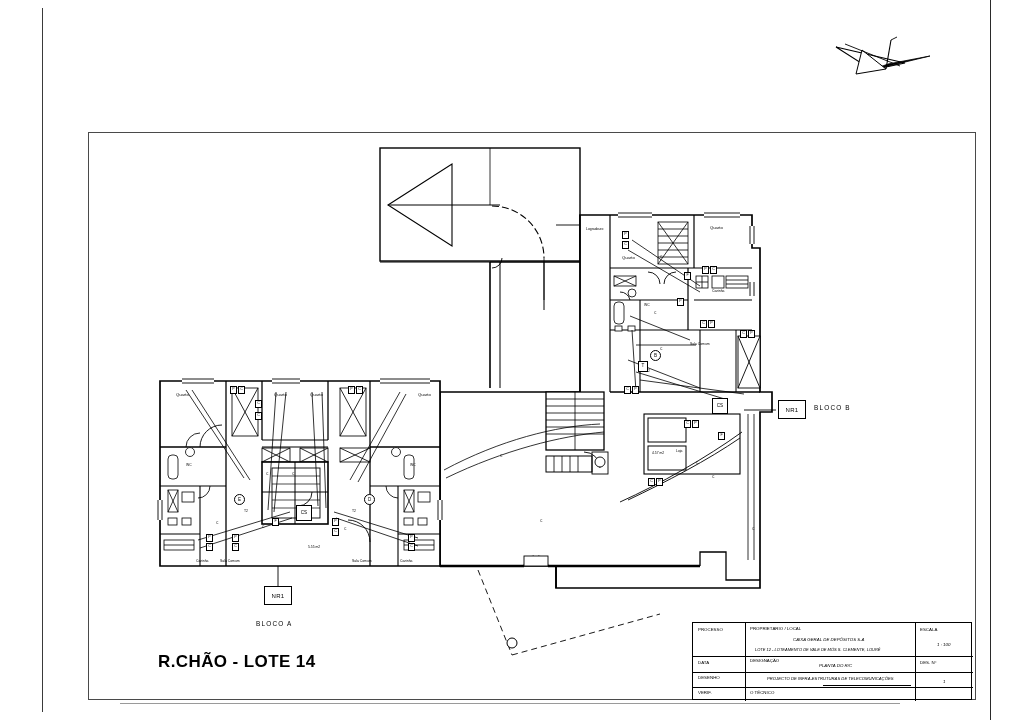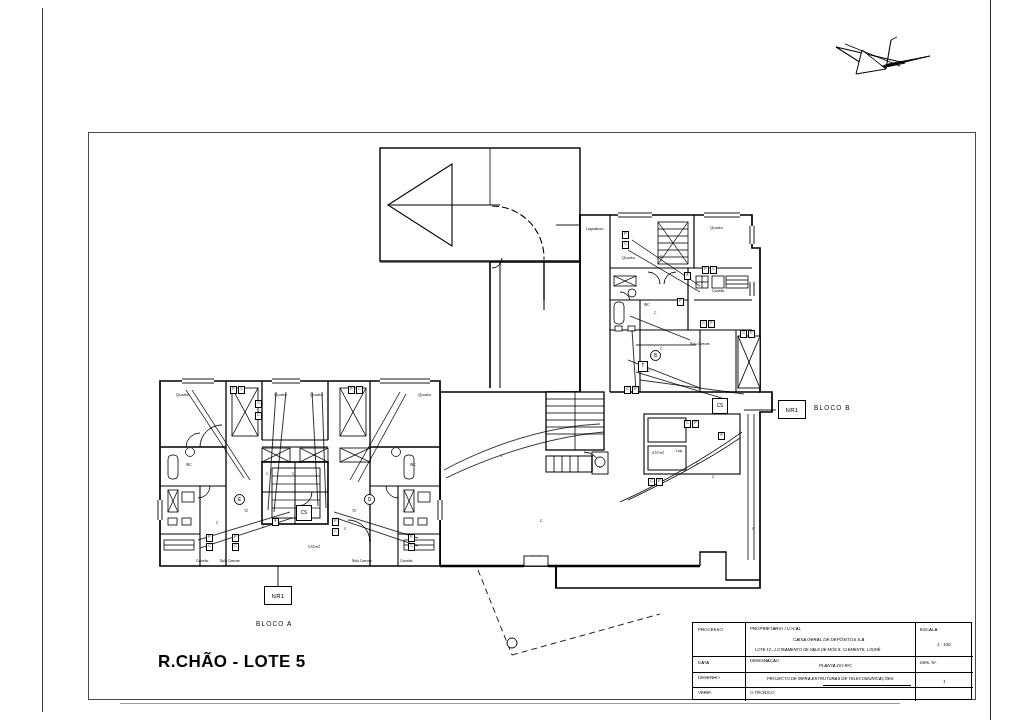--- a/index.html
+++ b/index.html
@@ -409,21 +409,21 @@
   <div class="lbl micro" style="left:540px;top:520px;">C</div>
   <div class="lbl micro" style="left:500px;top:455px;">C</div>
   <div class="lbl micro" style="left:752px;top:528px;">C</div>
 
   <div class="nrbox" style="left:264px;top:586px;width:28px;height:19px;">NR1</div>
   <div class="blocolbl" style="left:256px;top:620px;">BLOCO A</div>
 
   <div class="nrbox" style="left:778px;top:400px;width:28px;height:19px;">NR1</div>
   <div class="blocolbl" style="left:814px;top:404px;">BLOCO B</div>
 
-  <div class="maintitle" style="left:158px;top:652px;">R.CHÃO - LOTE 5</div>
+  <div class="maintitle" style="left:158px;top:652px;">R.CHÃO - LOTE 14</div>
 
   <div id="titleblock" style="left:692px;top:622px;width:280px;height:78px;">
 
     <div class="cell bl" style="left:52px;top:0;width:0;height:78px;"></div>
     <div class="cell bl" style="left:222px;top:0;width:0;height:78px;"></div>
 
     <div class="cell bb" style="left:0;top:33px;width:280px;height:0;"></div>
     <div class="cell bb" style="left:0;top:49px;width:280px;height:0;"></div>
     <div class="cell bb" style="left:0;top:64px;width:280px;height:0;"></div>
     <div class="cell bb" style="left:222px;top:33px;width:58px;height:0;"></div>

